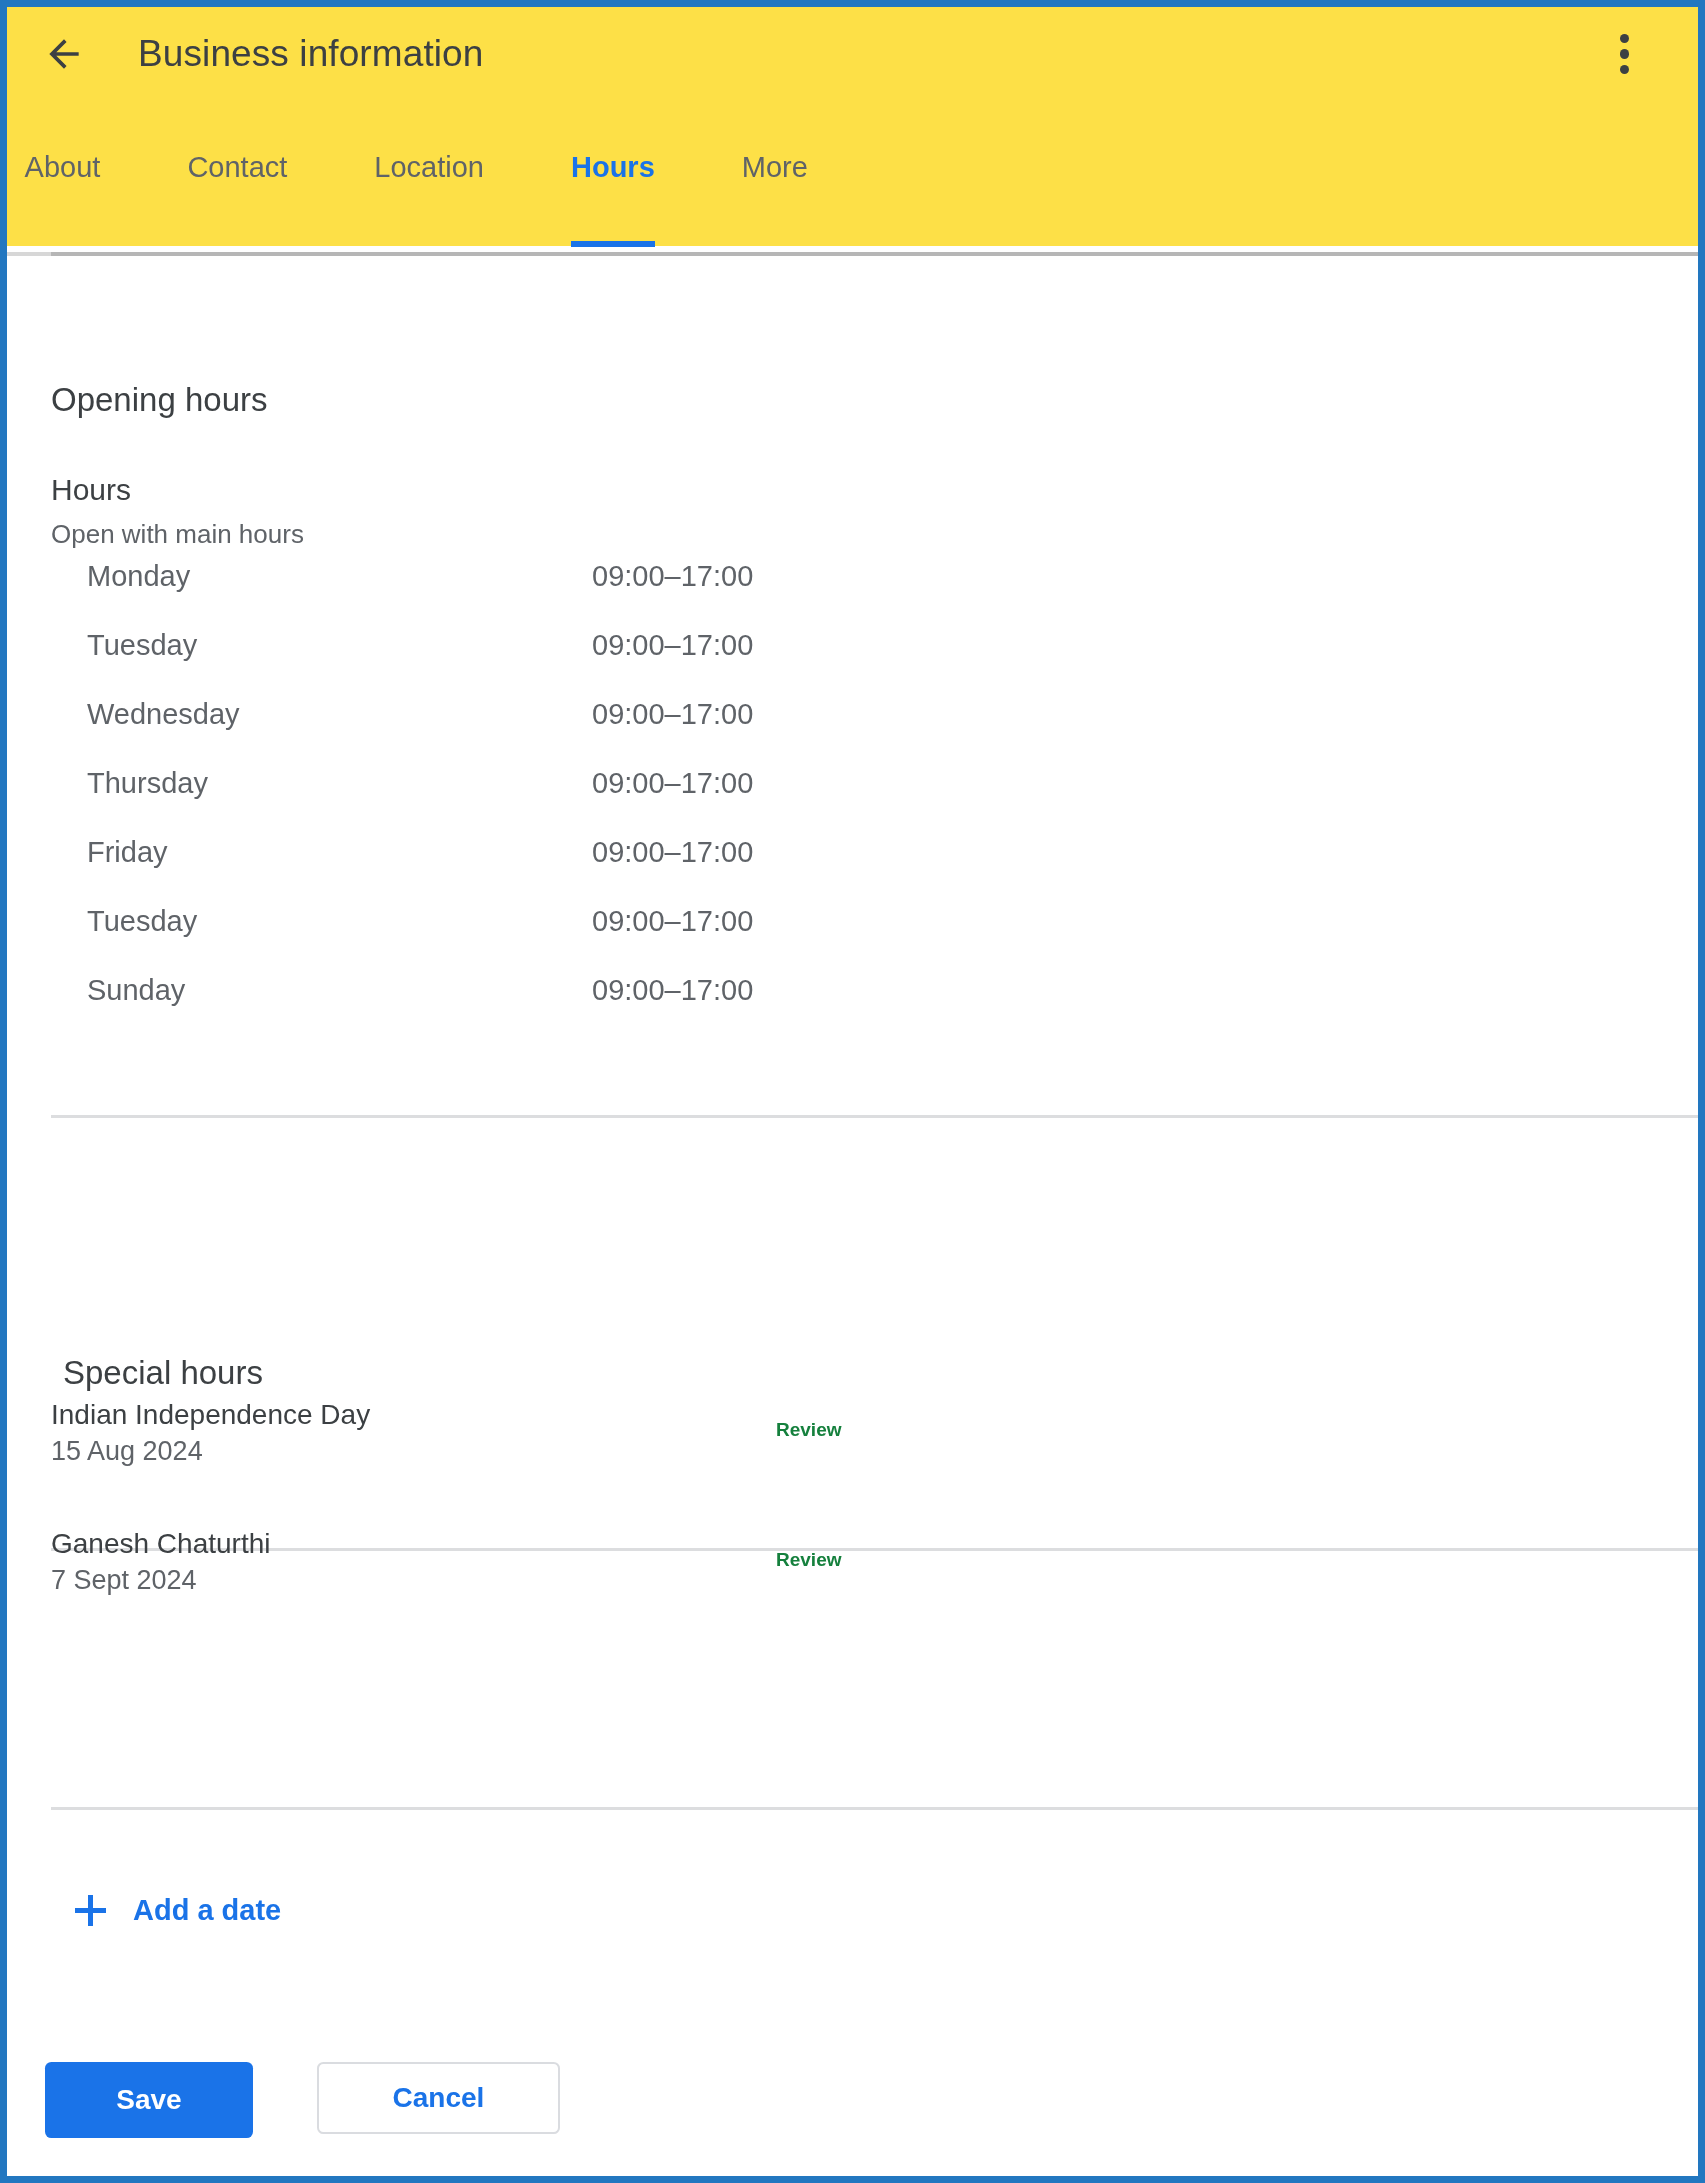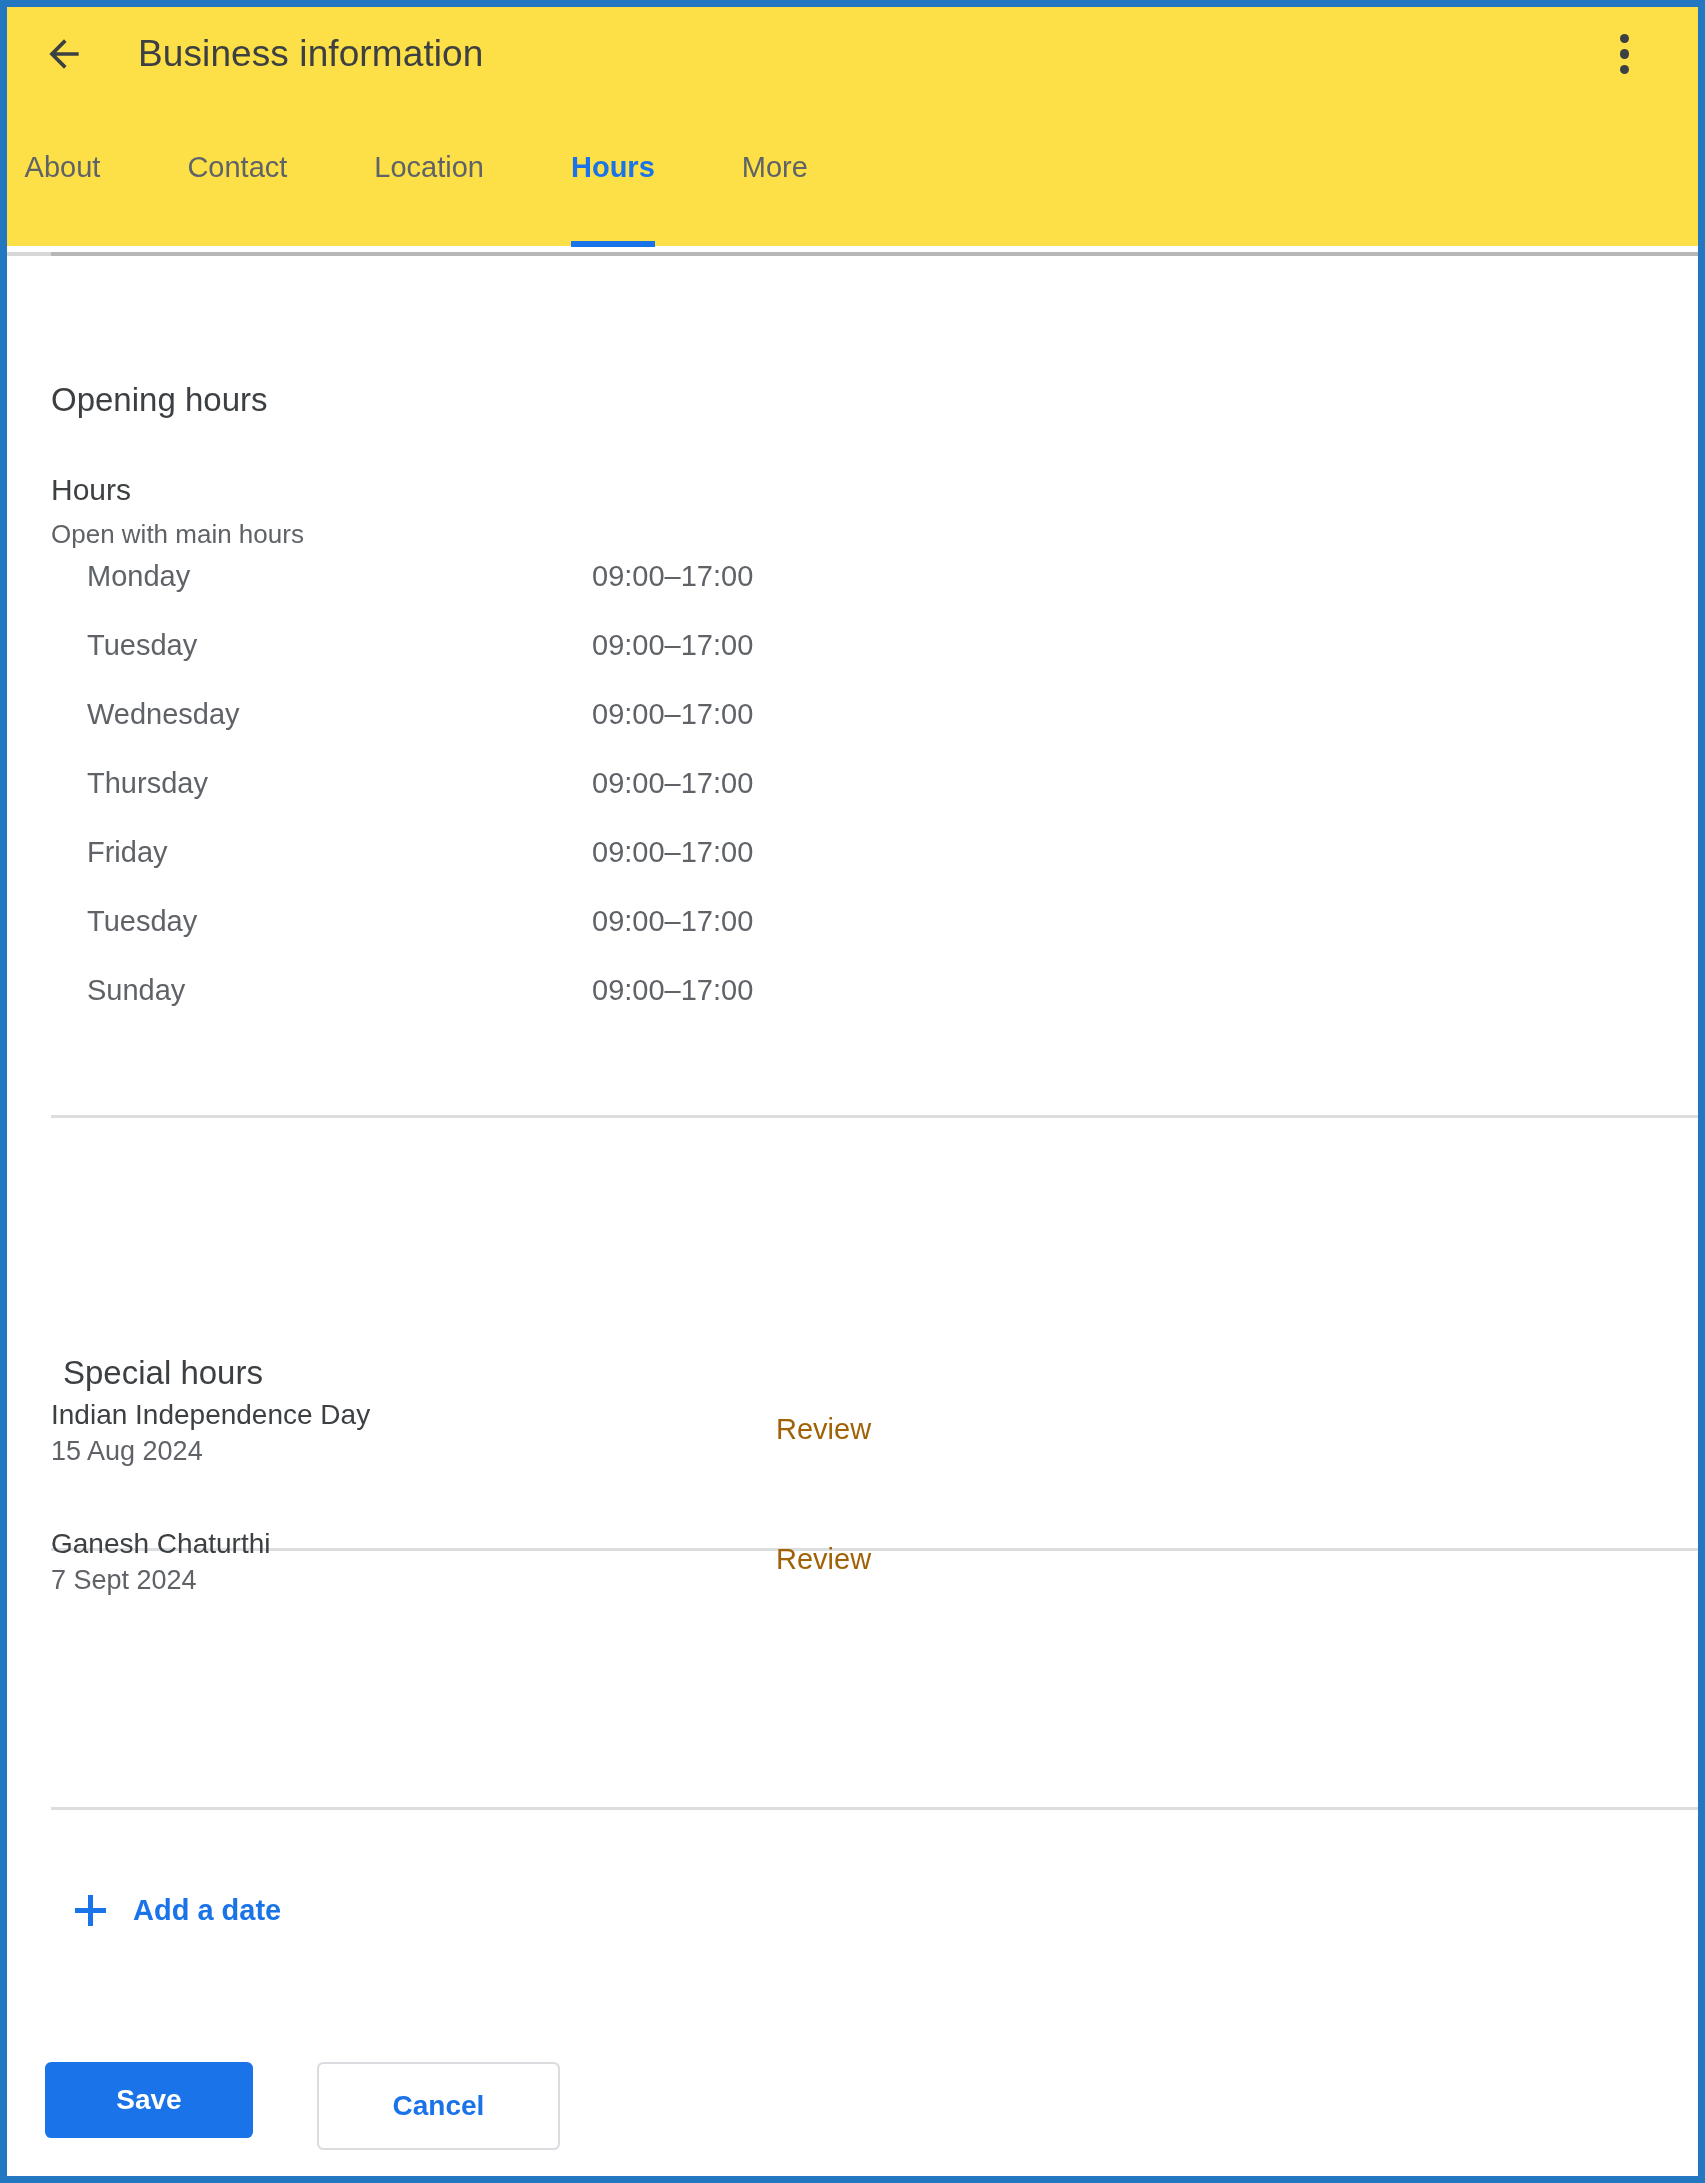--- a/index.html
+++ b/index.html
@@ -231,23 +231,23 @@
     position: absolute;
     left: 44px;
     font-size: 27px;
     color: #5f6368;
     line-height: 34px;
     white-space: nowrap;
   }
   .review-link {
     position: absolute;
     left: 769px;
-    font-size: 29px;
-    color: #a16207;
-    font-weight: 400;
+    font-size: 19px;
+    color: #15803d;
+    font-weight: 700;
     line-height: 37px;
     cursor: pointer;
     white-space: nowrap;
   }
 
   .add-date {
     position: absolute;
     left: 68px;
     top: 1637px;
     display: flex;
@@ -301,21 +301,21 @@
   }
   .btn-save {
     width: 208px;
     height: 76px;
     background: #1a73e8;
     color: #ffffff;
     border: none;
   }
   .btn-cancel {
     width: 243px;
-    height: 88px;
+    height: 72px;
     background: #ffffff;
     color: #1a73e8;
     border: 2.1px solid #dadce0;
     margin-left: 28px;
   }
 </style>
 </head>
 <body>
 
 <div id="page">

